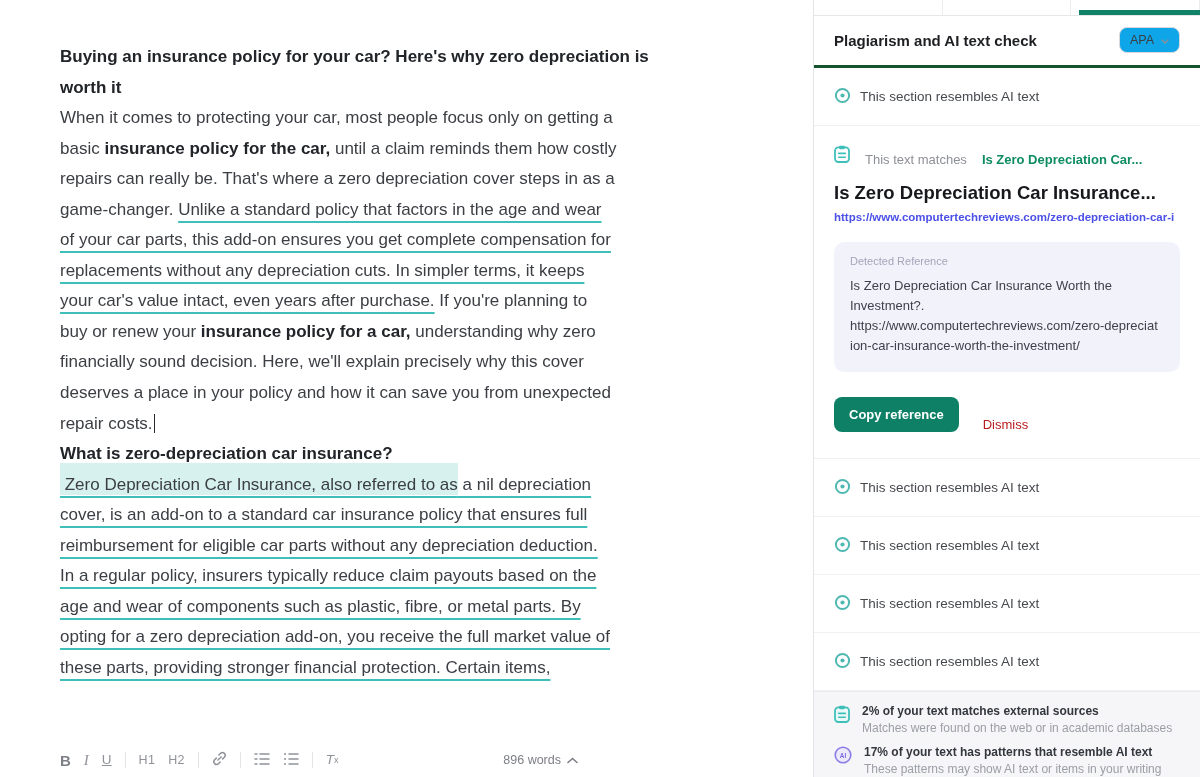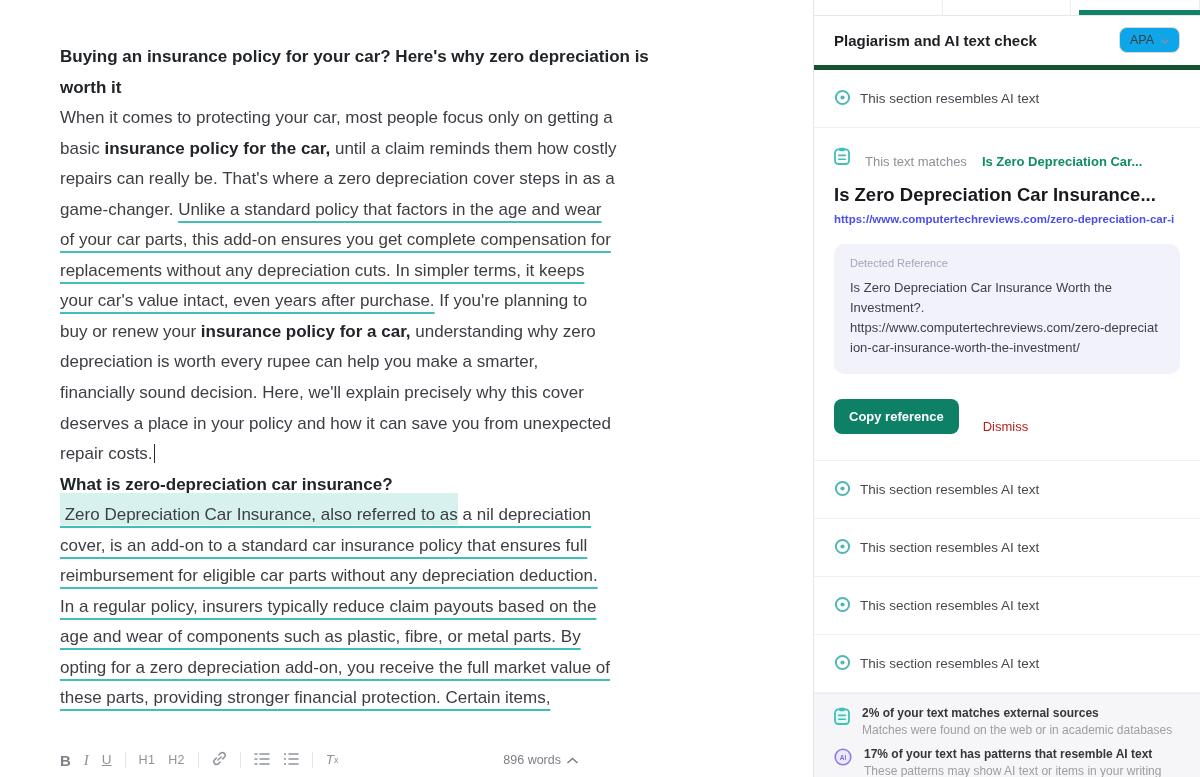--- a/index.html
+++ b/index.html
@@ -34,21 +34,21 @@
                 font-size:12.5px; color:#7c7f85; cursor:pointer; background:none; border:none; }
 
   
   .panel { flex:1; border-left:1px solid #e3e4e7; display:flex; flex-direction:column; background:#fff; }
   .tabs-strip { position:relative; height:16px; border-bottom:1px solid #e7e7ea; display:flex; }
   .tabs-strip .tab { flex:1; border-right:1px solid #ededef; }
   .tabs-strip .tab:last-child { border-right:none; }
   .active-bar { position:absolute; right:0; bottom:0; width:121px; height:5px; background:#0f8268; }
 
   .panel-header { display:flex; align-items:center; justify-content:space-between;
-                  padding:11px 20px 12px; border-bottom:5px solid #14532d; }
+                  padding:11px 20px 12px; border-bottom:3px solid #14532d; }
   .panel-title { font-size:15px; font-weight:700; color:#1d1f23; }
   .style-btn { display:flex; align-items:flex-end; gap:7px; border:1px solid #d8d9dc; background:#0ea5e9;
                border-radius:8px; padding:5px 10px; font-size:12.5px; color:#3c3f44; cursor:pointer;
                font-family:"Liberation Sans", sans-serif; }
 
   .panel-scroll { flex:1; overflow:hidden; display:flex; flex-direction:column; }
   .ai-row { display:flex; align-items:center; gap:9px; padding:0 20px; height:58px;
             border-bottom:1px solid #f1f1f3; cursor:pointer; }
   .ai-label { font-size:13.5px; color:#46494e; }
 
@@ -90,21 +90,20 @@
           <div class="doc-line"><span class="b">Buying an insurance policy for your car? Here's why zero depreciation is</span></div>
           <div class="doc-line"><span class="b">worth it</span></div>
           <div class="doc-line"><span class="">When it comes to protecting your car, most people focus only on getting a</span></div>
           <div class="doc-line"><span class="">basic </span><span class="b">insurance policy for the car,</span><span class=""> until a claim reminds them how costly</span></div>
           <div class="doc-line"><span class="">repairs can really be. That's where a zero depreciation cover steps in as a</span></div>
           <div class="doc-line"><span class="">game-changer. </span><span class="u">Unlike a standard policy that factors in the age and wear</span></div>
           <div class="doc-line"><span class="u">of your car parts, this add-on ensures you get complete compensation for</span></div>
           <div class="doc-line"><span class="u">replacements without any depreciation cuts. In simpler terms, it keeps</span></div>
           <div class="doc-line"><span class="u">your car's value intact, even years after purchase.</span><span class=""> If you're planning to</span></div>
           <div class="doc-line"><span class="">buy or renew your </span><span class="b">insurance policy for a car,</span><span class=""> understanding why zero</span></div>
-          <div class="doc-line"><span class="">depreciation is worth every rupee can help you make a smarter,</span></div>
           <div class="doc-line"><span class="">financially sound decision. Here, we'll explain precisely why this cover</span></div>
           <div class="doc-line"><span class="">deserves a place in your policy and how it can save you from unexpected</span></div>
           <div class="doc-line"><span class="">repair costs.</span><span class="caret"></span></div>
           <div class="doc-line"><span class="b">What is zero-depreciation car insurance?</span></div>
           <div class="doc-line"><span class="u hl"> Zero Depreciation Car Insurance, also referred to as</span><span class="u"> a nil depreciation</span></div>
           <div class="doc-line"><span class="u">cover, is an add-on to a standard car insurance policy that ensures full</span></div>
           <div class="doc-line"><span class="u">reimbursement for eligible car parts without any depreciation deduction.</span></div>
           <div class="doc-line"><span class="u">In a regular policy, insurers typically reduce claim payouts based on the</span></div>
           <div class="doc-line"><span class="u">age and wear of components such as plastic, fibre, or metal parts. By</span></div>
           <div class="doc-line"><span class="u">opting for a zero depreciation add-on, you receive the full market value of</span></div>

